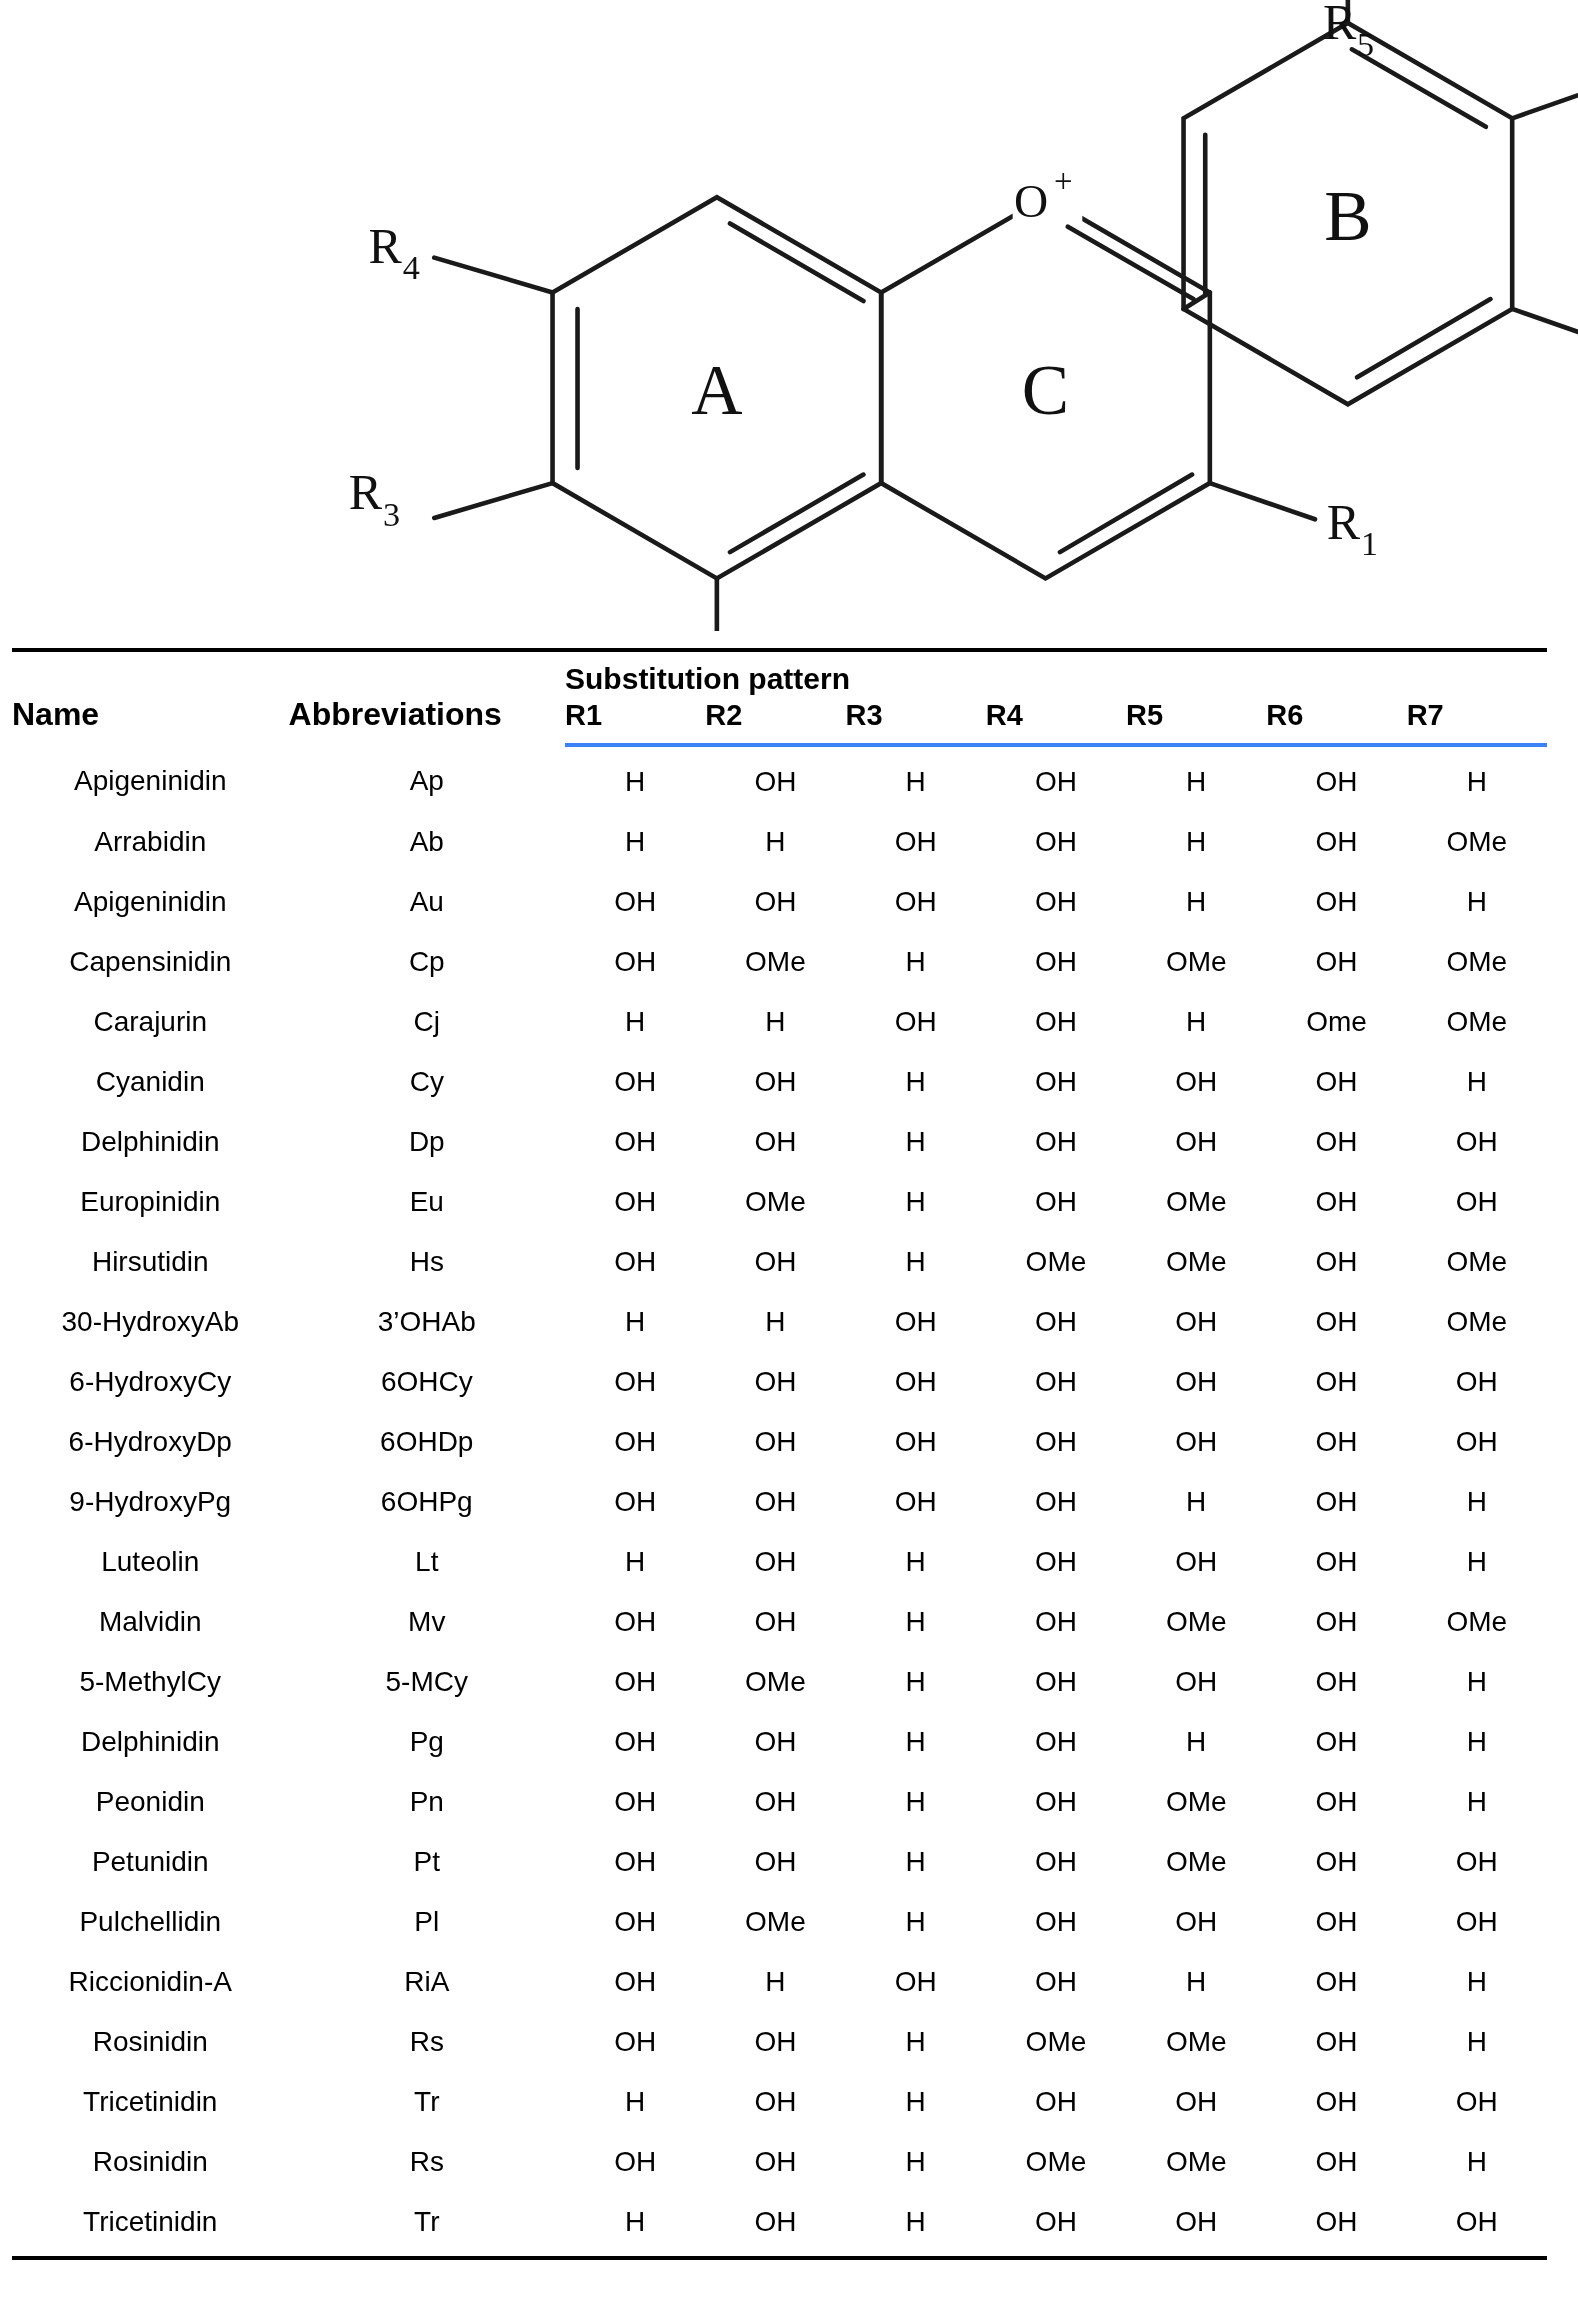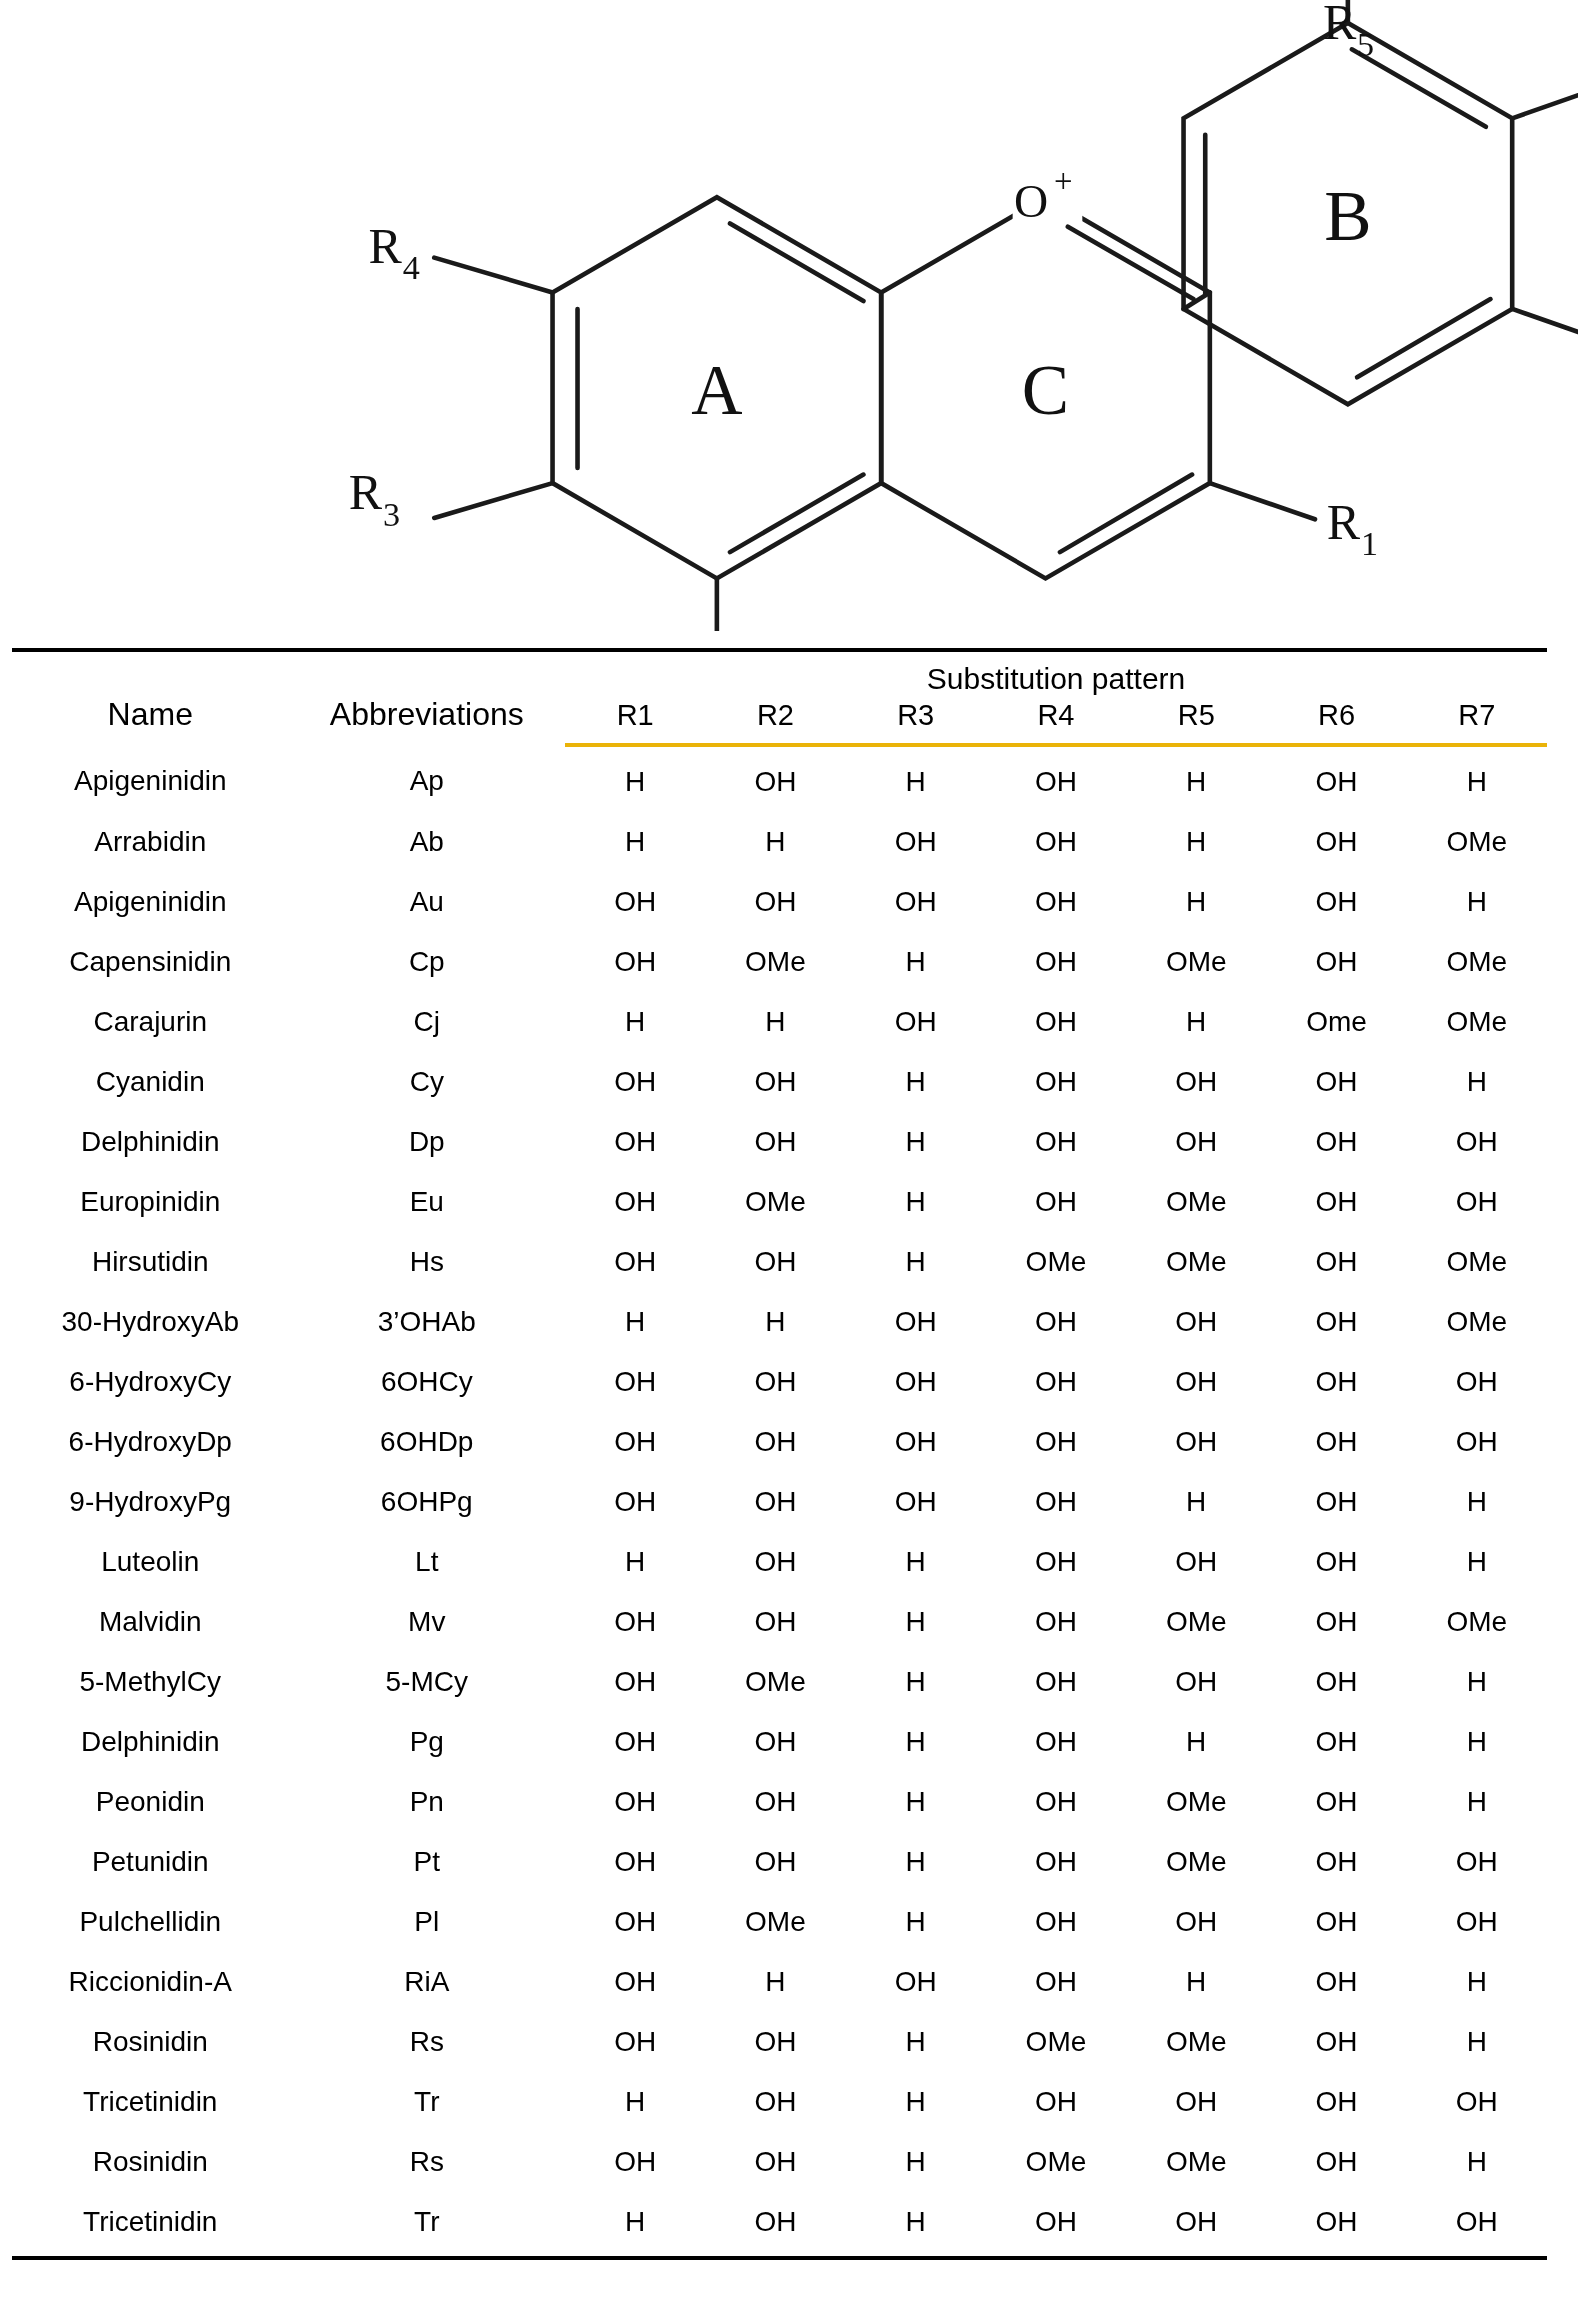--- a/index.html
+++ b/index.html
@@ -21,33 +21,33 @@
     width:1535px;border-collapse:collapse;table-layout:fixed;
     font-size:28px;line-height:1.0;
   }
   table.subtable col.c-name{width:276px;}
   table.subtable col.c-abbr{width:276px;}
   table.subtable col.c-r{width:140px;}
 
   .rule-top{border-top:4.6px solid #000;}
 
   thead th{
-    font-weight:normal;text-align:center;vertical-align:bottom;
+    font-weight:bold;text-align:left;vertical-align:bottom;
     padding:0;
   }
   th.h-name,th.h-abbr{
     font-size:32px;padding-bottom:14.5px;
   }
   th.h-span{
     font-size:30px;padding-top:12px;padding-bottom:4px;
   }
   th.h-r{
     font-size:29px;padding-top:2.6px;padding-bottom:13px;
   }
-  thead tr.hdr-rule th{border-bottom:4px solid #eab308;}
+  thead tr.hdr-rule th{border-bottom:4px solid #3b82f6;}
 
   tbody td{
     text-align:center;vertical-align:middle;
     height:60px;padding:0;font-size:28px;white-space:nowrap;
   }
   tbody tr.bold td{font-weight:normal;}
   tbody tr:first-child td{padding-top:5.3px;}
   tbody tr:last-child td{padding-bottom:4px;}
 </style>
 </head>

